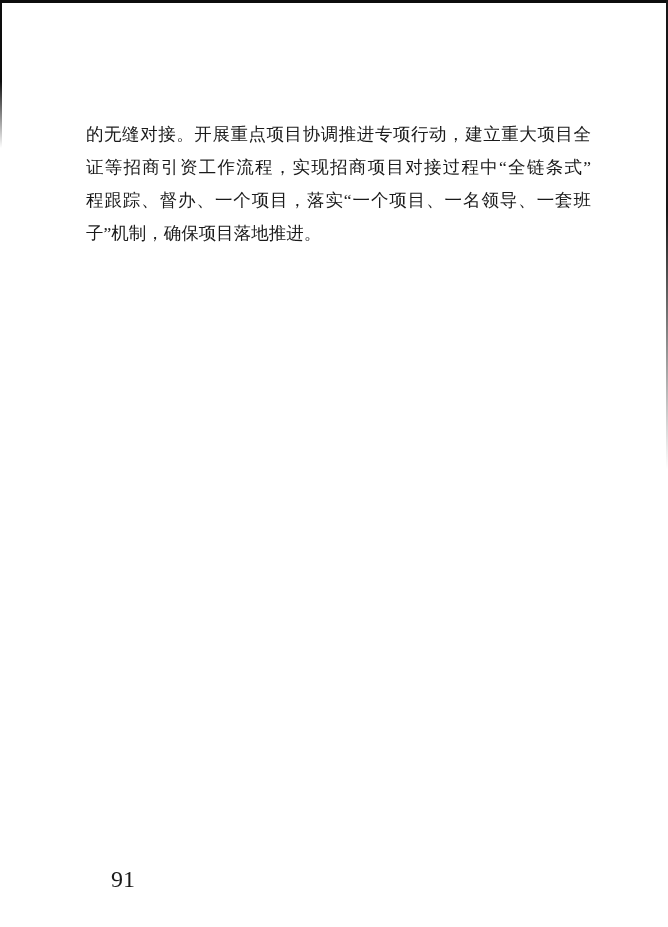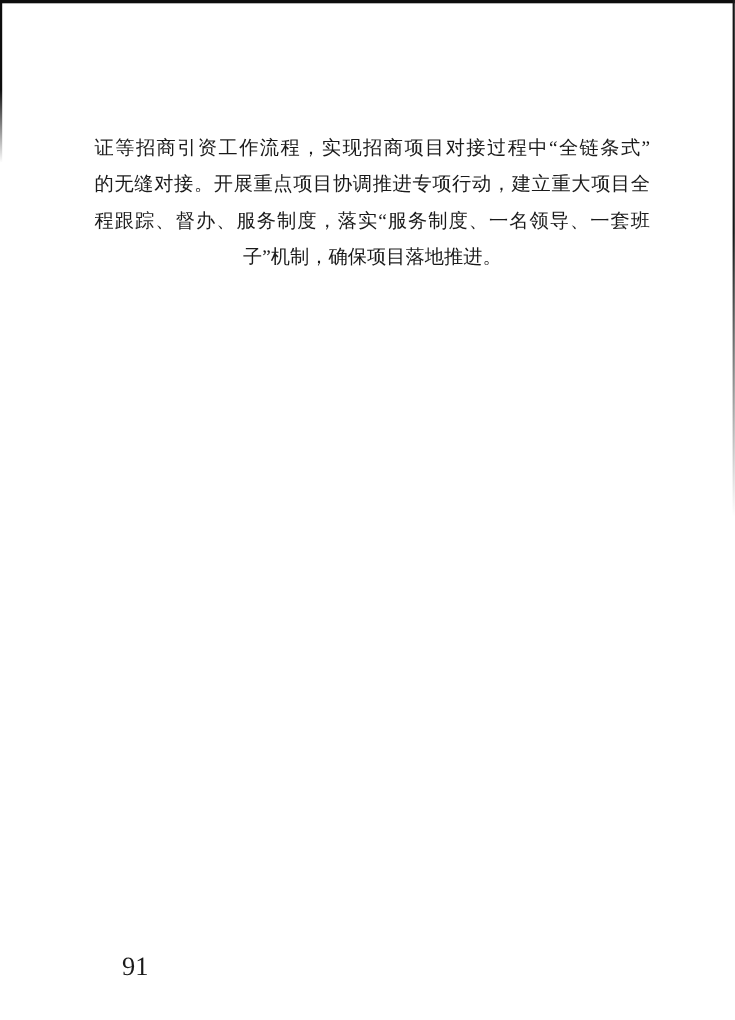--- a/index.html
+++ b/index.html
@@ -46,21 +46,21 @@
     top: 118px;
     width: 505px;
     font-size: 17.5px;
     line-height: 33px;
     color: #1a1a1a;
     letter-spacing: 0;
   }
   .para-line {
     height: 33px;
     white-space: nowrap;
-    text-align: center;
+    text-align: left;
   }
   .para-line.justified {
     white-space: normal;
     text-align: justify;
     text-align-last: justify;
   }
   .page-number {
     position: absolute;
     left: 111px;
     top: 867px;
@@ -72,21 +72,21 @@
 </head>
 <body>
 
 <div class="page">
 
   <div class="scan-edge-top"></div>
   <div class="scan-edge-left"></div>
   <div class="scan-edge-right"></div>
 
   <div class="text-block">
+    <div class="para-line justified">的无缝对接。开展重点项目协调推进专项行动，建立重大项目全</div>
     <div class="para-line justified">证等招商引资工作流程，实现招商项目对接过程中“全链条式”</div>
-    <div class="para-line justified">的无缝对接。开展重点项目协调推进专项行动，建立重大项目全</div>
-    <div class="para-line justified">程跟踪、督办、服务制度，落实“服务制度、一名领导、一套班</div>
+    <div class="para-line justified">程跟踪、督办、一个项目，落实“一个项目、一名领导、一套班</div>
     <div class="para-line">子”机制，确保项目落地推进。</div>
   </div>
 
   <div class="page-number">91</div>
 
 </div>
 
 </body></html>

